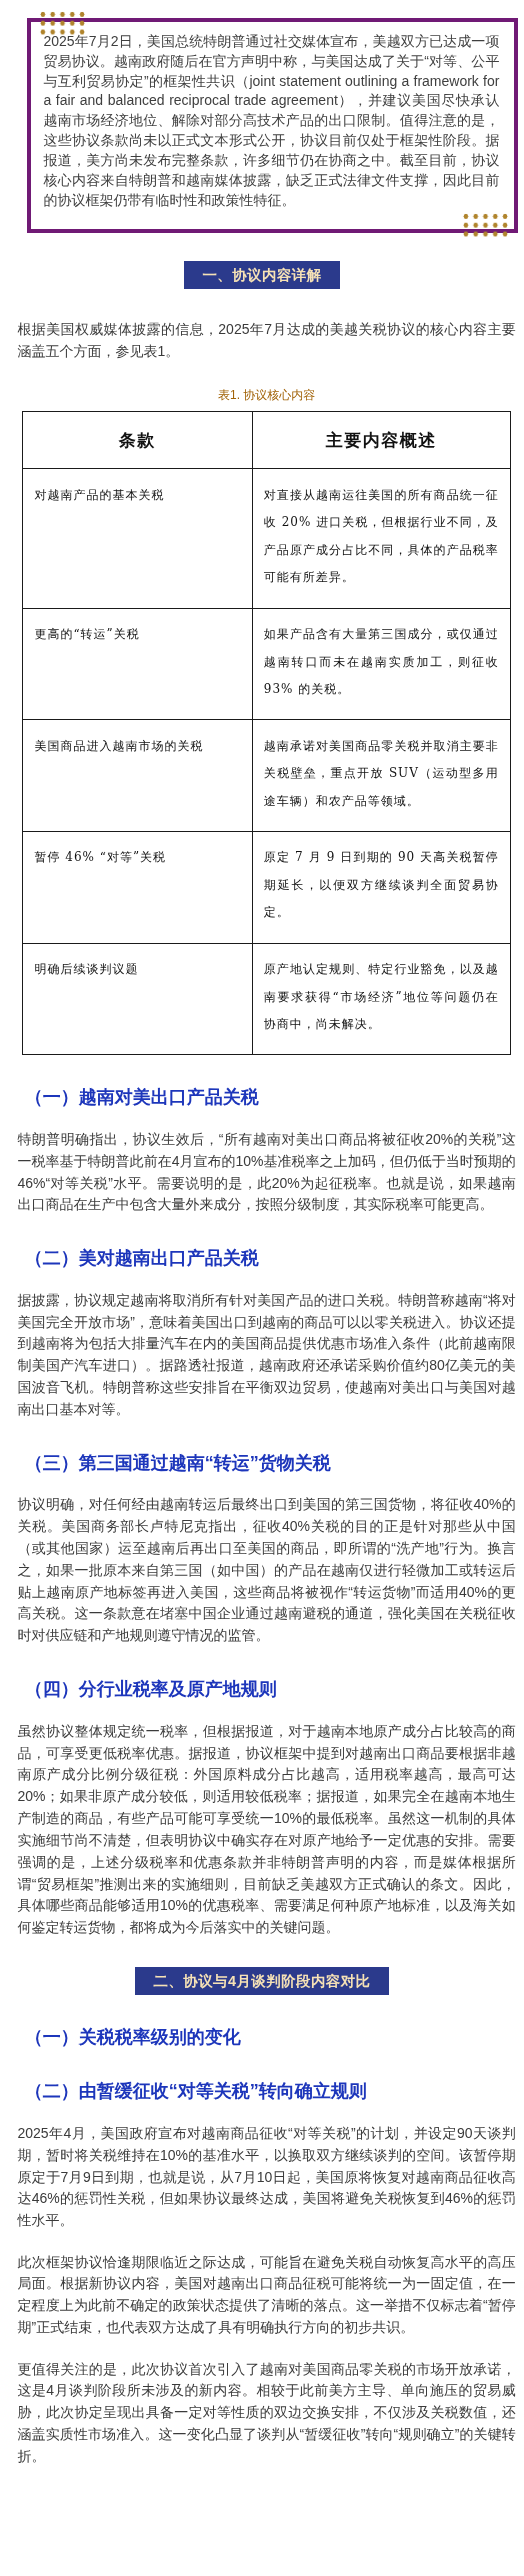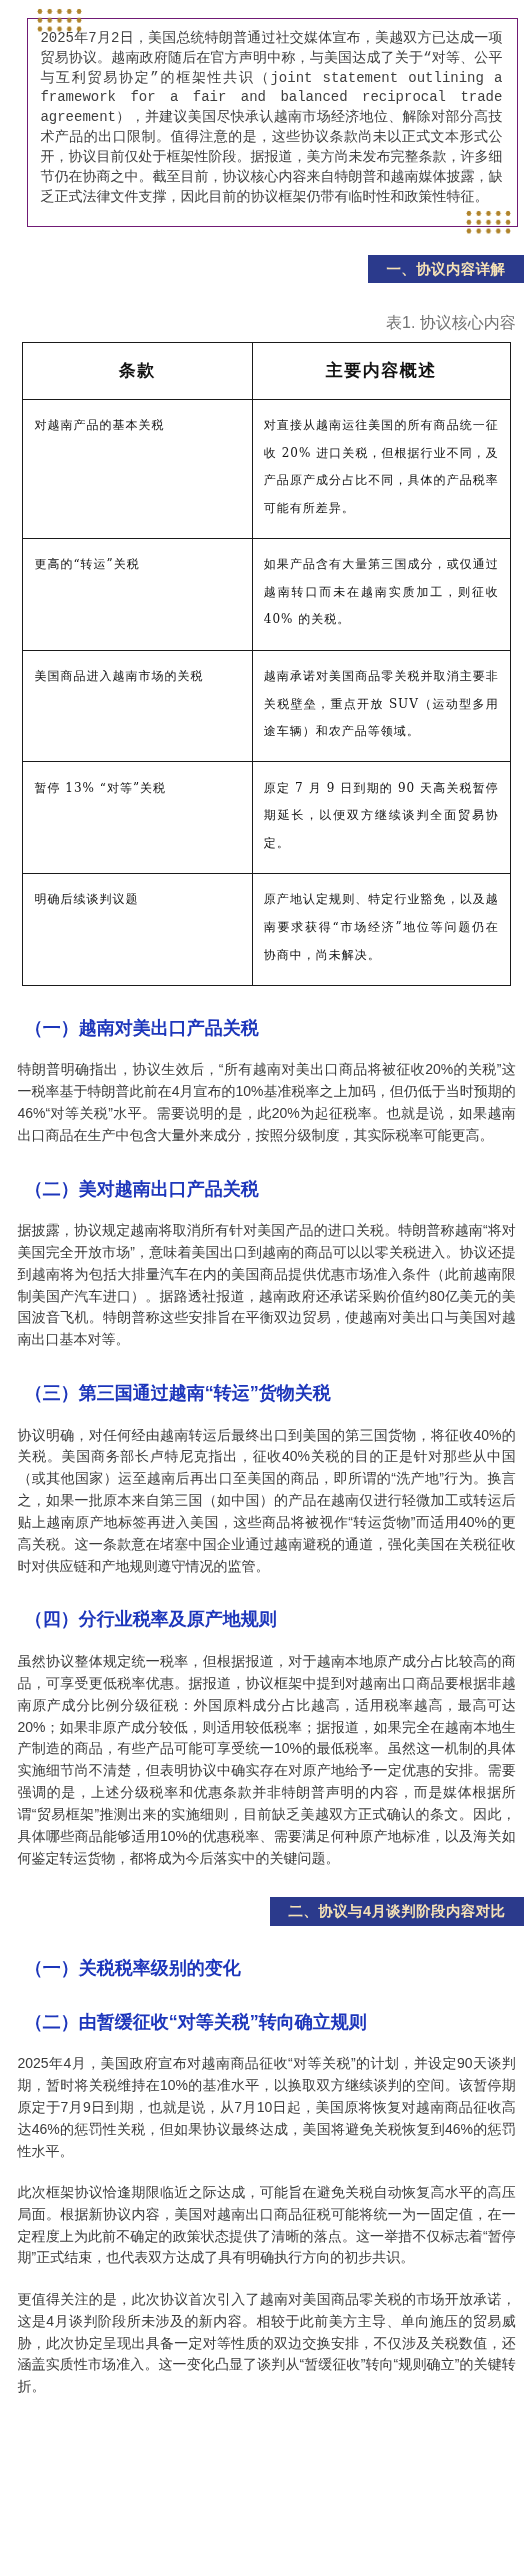--- a/index.html
+++ b/index.html
@@ -12,23 +12,22 @@
     font-family: "Liberation Sans", sans-serif;
     color: #3d3d3d;
     box-sizing: border-box;
   }
   * { box-sizing: border-box; }
 
   
   .intro-box {
     position: relative;
     margin: 17.5px 6.2px 0 27px;
-    border: 1px solid #701a75;
+    border: 4px solid #701a75;
     padding: 10.3px 14.4px 18.5px 12.4px;
-    font-family: Liberation Mono, monospace;
   }
   .intro-text {
     margin: 0;
     font-size: 14px;
     line-height: 1.42;
     text-align: justify;
     color: #3f3f3f;
   }
   .dots {
     position: absolute;
@@ -37,21 +36,21 @@
     background-image: radial-gradient(circle, #b0842c 2.3px, transparent 2.6px);
     background-size: 9.8px 8.8px;
     background-repeat: repeat;
   }
   .dots-tl { top: -11.3px; left: 7.2px; }
   .dots-br { bottom: -9.3px; right: 4.1px; }
 
   
   .banner-row {
     display: flex;
-    justify-content: flex-end;
+    justify-content: center;
     margin: 28px 0 30px;
   }
   .banner {
     position: relative;
     background: #2b3a8c;
     color: #f6e2b6;
     font-weight: bold;
     font-size: 14.4px;
     line-height: 1;
     padding: 6.7px 18.5px 7.2px;
@@ -93,23 +92,23 @@
   .sub-heading {
     color: #1d36bb;
     font-size: 18px;
     font-weight: bold;
     margin: 30px 0 8.2px;
     padding-left: 7.2px;
   }
 
   
   .table-title {
-    text-align: right;
-    color: #737373;
-    font-size: 16px;
+    text-align: center;
+    color: #a16207;
+    font-size: 12px;
     margin: 24px 0 7.2px;
     font-family: "Liberation Sans", sans-serif;
   }
   table.core-table {
     width: 489px;
     margin: 0 auto;
     border-collapse: collapse;
     border: 1px solid #1a1a1a;
   }
   table.core-table th,
@@ -146,44 +145,45 @@
 
 <div class="banner-row">
   <div class="banner">
     <i class="arc arc-tr"></i>
     <i class="arc arc-bl"></i>
     <span>一、协议内容详解</span>
   </div>
 </div>
 
 <div class="content">
+  <p class="para">根据美国权威媒体披露的信息，2025年7月达成的美越关税协议的核心内容主要涵盖五个方面，参见表1。</p>
 
   <p class="table-title">表1. 协议核心内容</p>
   <table class="core-table">
     <thead>
       <tr>
         <th>条款</th>
         <th>主要内容概述</th>
       </tr>
     </thead>
     <tbody>
       <tr>
         <td class="term-cell">对越南产品的基本关税</td>
         <td>对直接从越南运往美国的所有商品统一征收 20% 进口关税，但根据行业不同，及产品原产成分占比不同，具体的产品税率可能有所差异。</td>
       </tr>
       <tr>
         <td class="term-cell">更高的“转运”关税</td>
-        <td>如果产品含有大量第三国成分，或仅通过越南转口而未在越南实质加工，则征收 40% 的关税。</td>
+        <td>如果产品含有大量第三国成分，或仅通过越南转口而未在越南实质加工，则征收 93% 的关税。</td>
       </tr>
       <tr>
         <td class="term-cell">美国商品进入越南市场的关税</td>
         <td>越南承诺对美国商品零关税并取消主要非关税壁垒，重点开放 SUV（运动型多用途车辆）和农产品等领域。</td>
       </tr>
       <tr>
-        <td class="term-cell">暂停 13% “对等”关税</td>
+        <td class="term-cell">暂停 46% “对等”关税</td>
         <td>原定 7 月 9 日到期的 90 天高关税暂停期延长，以便双方继续谈判全面贸易协定。</td>
       </tr>
       <tr>
         <td class="term-cell">明确后续谈判议题</td>
         <td>原产地认定规则、特定行业豁免，以及越南要求获得“市场经济”地位等问题仍在协商中，尚未解决。</td>
       </tr>
     </tbody>
   </table>
 
 

